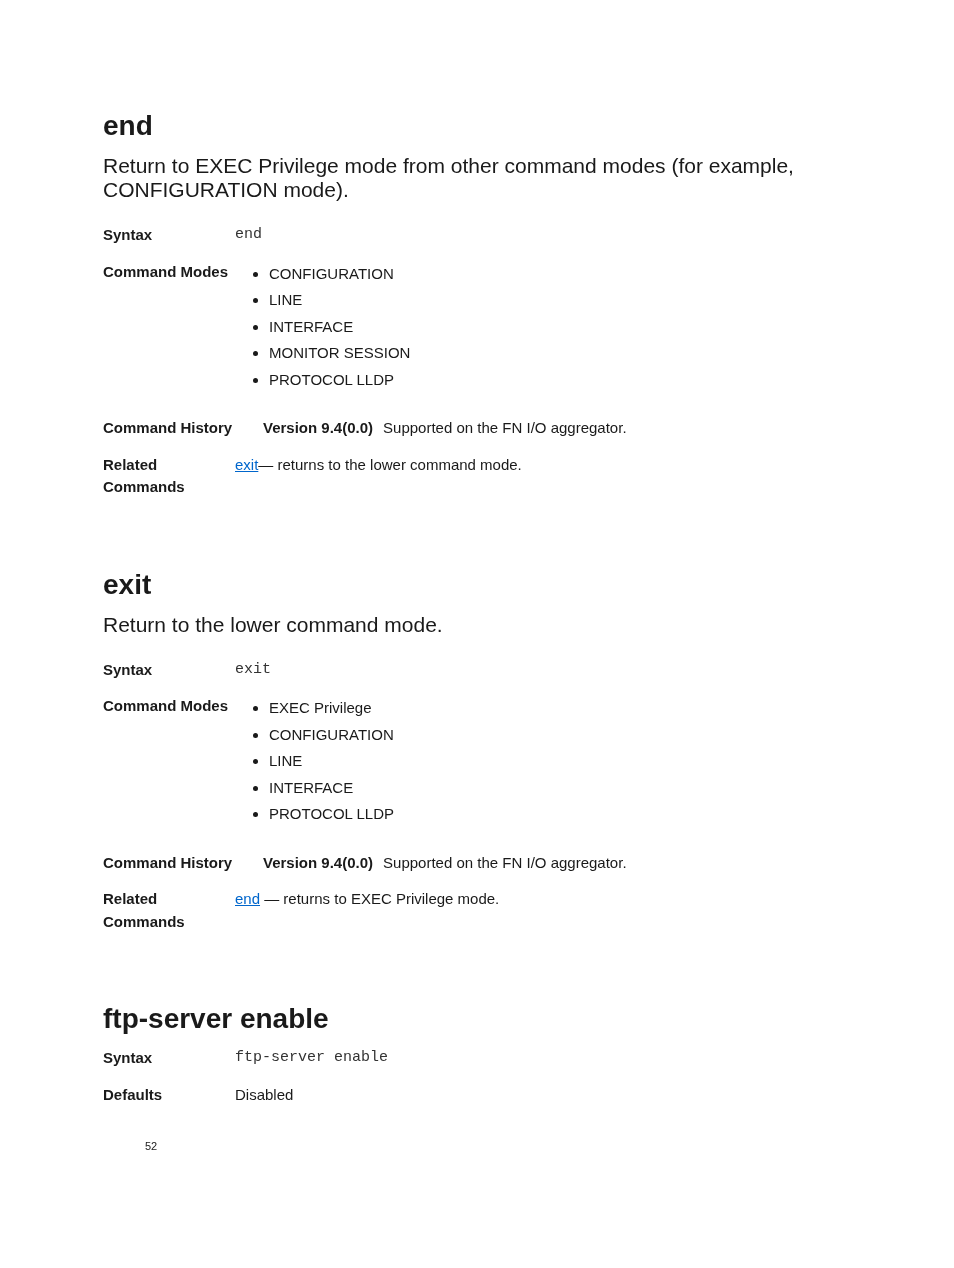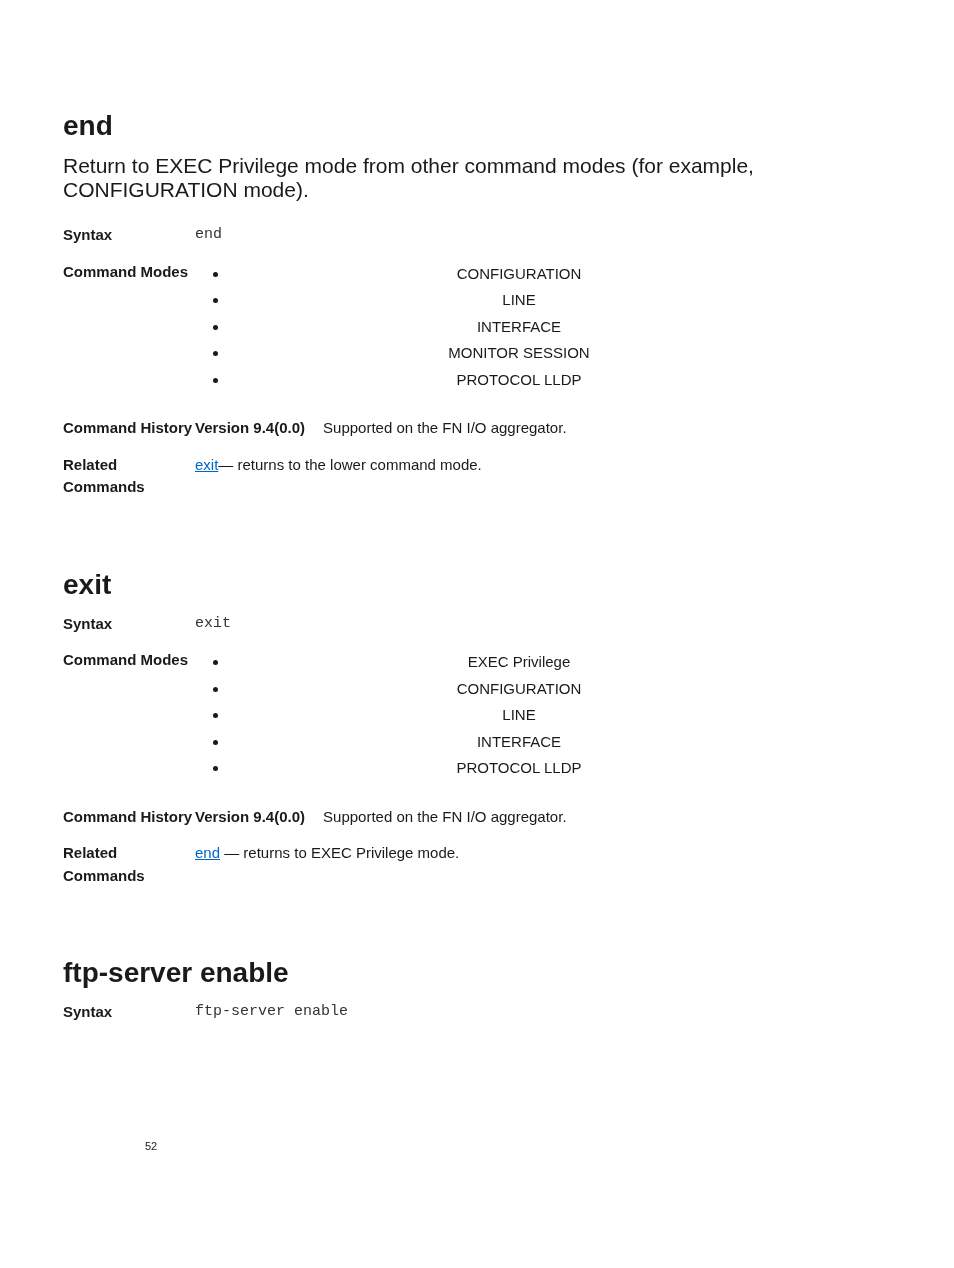--- a/index.html
+++ b/index.html
@@ -7,21 +7,21 @@
     padding: 0;
     background: #fff;
     font-family: "Segoe UI", "Helvetica Neue", Arial, sans-serif;
     font-size: 15px;
     color: #1a1a1a;
     width: 954px;
     height: 1268px;
     position: relative;
   }
   .page {
-    padding: 110px 145px 0 63px;
+    padding: 110px 145px 0 103px;
   }
   h1 {
     font-size: 28px;
     font-weight: 700;
     margin: 0 0 12px 0;
     color: #1a1a1a;
   }
   .desc {
     font-size: 21px;
     margin: 0 0 22px 0;
@@ -49,25 +49,25 @@
     font-size: 15px;
     color: #333;
   }
   ul {
     margin: 2px 0 0 0;
     padding-left: 34px;
   }
   li {
     margin-bottom: 4px;
     font-size: 15px;
-    text-align: center;
   }
   .history-table {
     display: flex;
-    gap: 18px;
+    gap: 10px;
+    margin-left: 28px;
   }
   .version {
     font-weight: 600;
   }
   a {
     color: #0066cc;
     text-decoration: underline;
   }
   .section-gap {
     height: 56px;
@@ -116,20 +116,21 @@
   <div class="row">
     <div class="label">Related Commands</div>
     <div class="value">
       <a href="#">exit</a><span>— returns to the lower command mode.</span>
     </div>
   </div>
 
   <div class="section-gap"></div>
 
   <h1>exit</h1>
+  <p class="desc">Return to the lower command mode.</p>
 
   <div class="row">
     <div class="label">Syntax</div>
     <div class="value mono">exit</div>
   </div>
 
   <div class="row">
     <div class="label">Command Modes</div>
     <div class="value">
       <ul>
@@ -159,16 +160,20 @@
 
   <div class="section-gap"></div>
 
   <h1>ftp-server enable</h1>
 
   <div class="row">
     <div class="label">Syntax</div>
     <div class="value mono">ftp-server enable</div>
   </div>
 
+  <div class="row">
+    <div class="label">Defaults</div>
+    <div class="value">Disabled</div>
+  </div>
 
 </div>
 
 <div class="page-num">52</div>
 
 </body></html>

